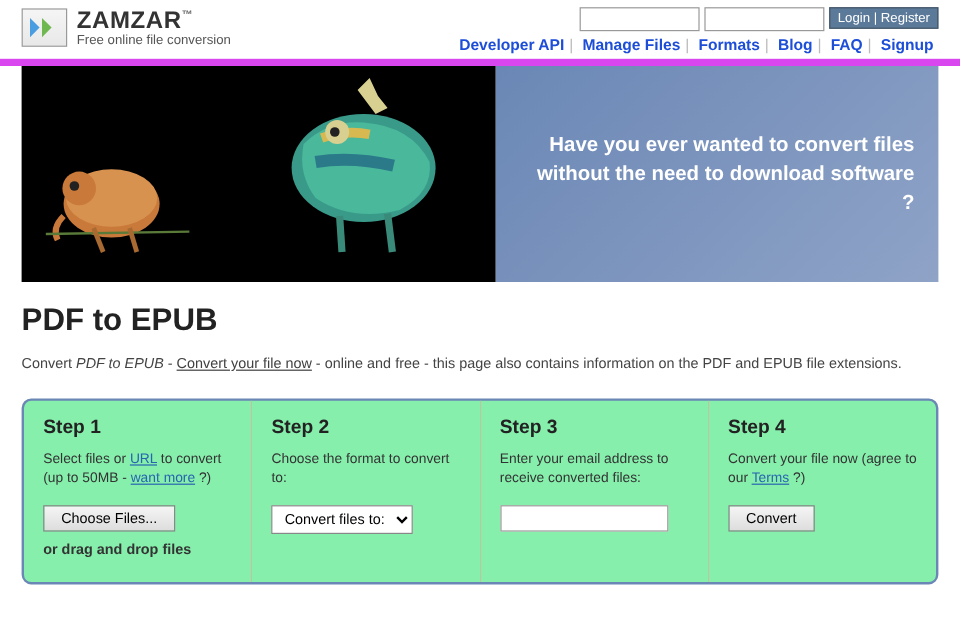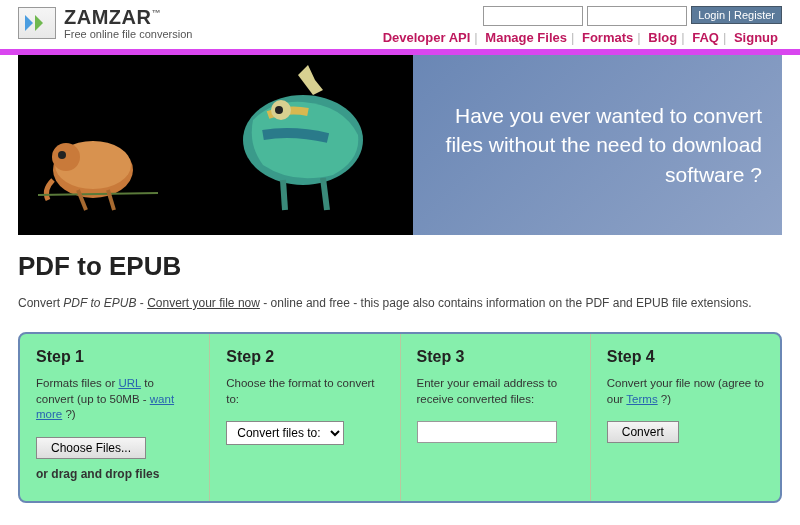--- a/index.html
+++ b/index.html
@@ -9,26 +9,26 @@
 .logo-icon { width: 38px; height: 32px; border: 1px solid #999; display: flex; align-items: center; justify-content: center; background: linear-gradient(#f5f5f5,#e8e8e8); }
 .logo-text { line-height: 1.1; }
 .brand { font-size: 20px; font-weight: bold; color: #333; letter-spacing: 0.5px; }
 .brand sup { font-size: 9px; color: #666; }
 .tagline { font-size: 11px; color: #555; }
 .header-right { text-align: right; }
 .auth-row { display: flex; gap: 4px; justify-content: flex-end; align-items: flex-start; margin-bottom: 4px; }
 .auth-input { width: 100px; height: 20px; border: 1px solid #999; font-size: 11px; padding: 0 4px; }
 .login-btn { background: #5b7a9a; color: #fff; border: 1px solid #456; font-size: 11px; padding: 2px 6px; cursor: pointer; }
 .nav-links { font-size: 13px; color: #ccc; }
-.nav-links a { color: #be185d; text-decoration: none; font-weight: bold; padding: 0 4px; margin-top: 20px; }
+.nav-links a { color: #1d4ed8; text-decoration: none; font-weight: bold; padding: 0 4px; margin-top: 20px; }
 .nav-links .sep { color: #bbb; }
 .hero { display: flex; margin: 0 18px; height: 180px; }
 .hero-left { flex: 1.2; background: #000; position: relative; overflow: hidden; }
 .hero-right { flex: 1; background: linear-gradient(135deg, #6a87b5, #8fa3c7); color: #fff; display: flex; align-items: center; justify-content: center; padding: 20px; text-align: right; }
-.hero-text { font-size: 21px; font-weight: normal; line-height: 1.4; }
+.hero-text { font-size: 17px; font-weight: bold; line-height: 1.4; }
 .chameleon { position: absolute; }
 .cham1 { left: 20px; bottom: 10px; width: 120px; height: 110px; }
 .cham2 { right: 30px; top: 5px; width: 170px; height: 170px; }
 .content { padding: 16px 18px; }
 h1 { font-size: 26px; font-weight: bold; margin-bottom: 14px; color: #222; }
 .intro { font-size: 12px; color: #444; margin-bottom: 22px; }
 .intro a { color: #404040; text-decoration: underline; }
 .steps-box { border: 2px solid #6a87b5; border-radius: 8px; background: #86efac; display: flex; padding: 0; }
 .step { flex: 1; padding: 14px 16px 20px 16px; border-right: 1px solid #b8c8a0; position: relative; }
 .step:last-child { border-right: none; }
@@ -105,21 +105,21 @@
 <div class="content">
   <h1>PDF to EPUB</h1>
   <p class="intro">
     <span>Convert </span><em><span>PDF to EPUB</span></em><span> - </span><a href="#">Convert your file now</a><span> - online and free - this page also contains information on the PDF and EPUB file extensions.</span>
   </p>
 
   <div class="steps-box">
     <div class="step">
       <h3>Step 1</h3>
       <p>
-        <span>Formats files or </span><a href="#">URL</a><span> to convert (up to 50MB - </span><a href="#">want more</a><span> ?)</span>
+        <span>Select files or </span><a href="#">URL</a><span> to convert (up to 50MB - </span><a href="#">want more</a><span> ?)</span>
       </p>
       <button class="btn">Choose Files...</button>
       <div class="dnd">or drag and drop files</div>
     </div>
     <div class="step">
       <h3>Step 2</h3>
       <p>Choose the format to convert to:</p>
       <select class="select">
         <option>Convert files to:</option>
       </select>

